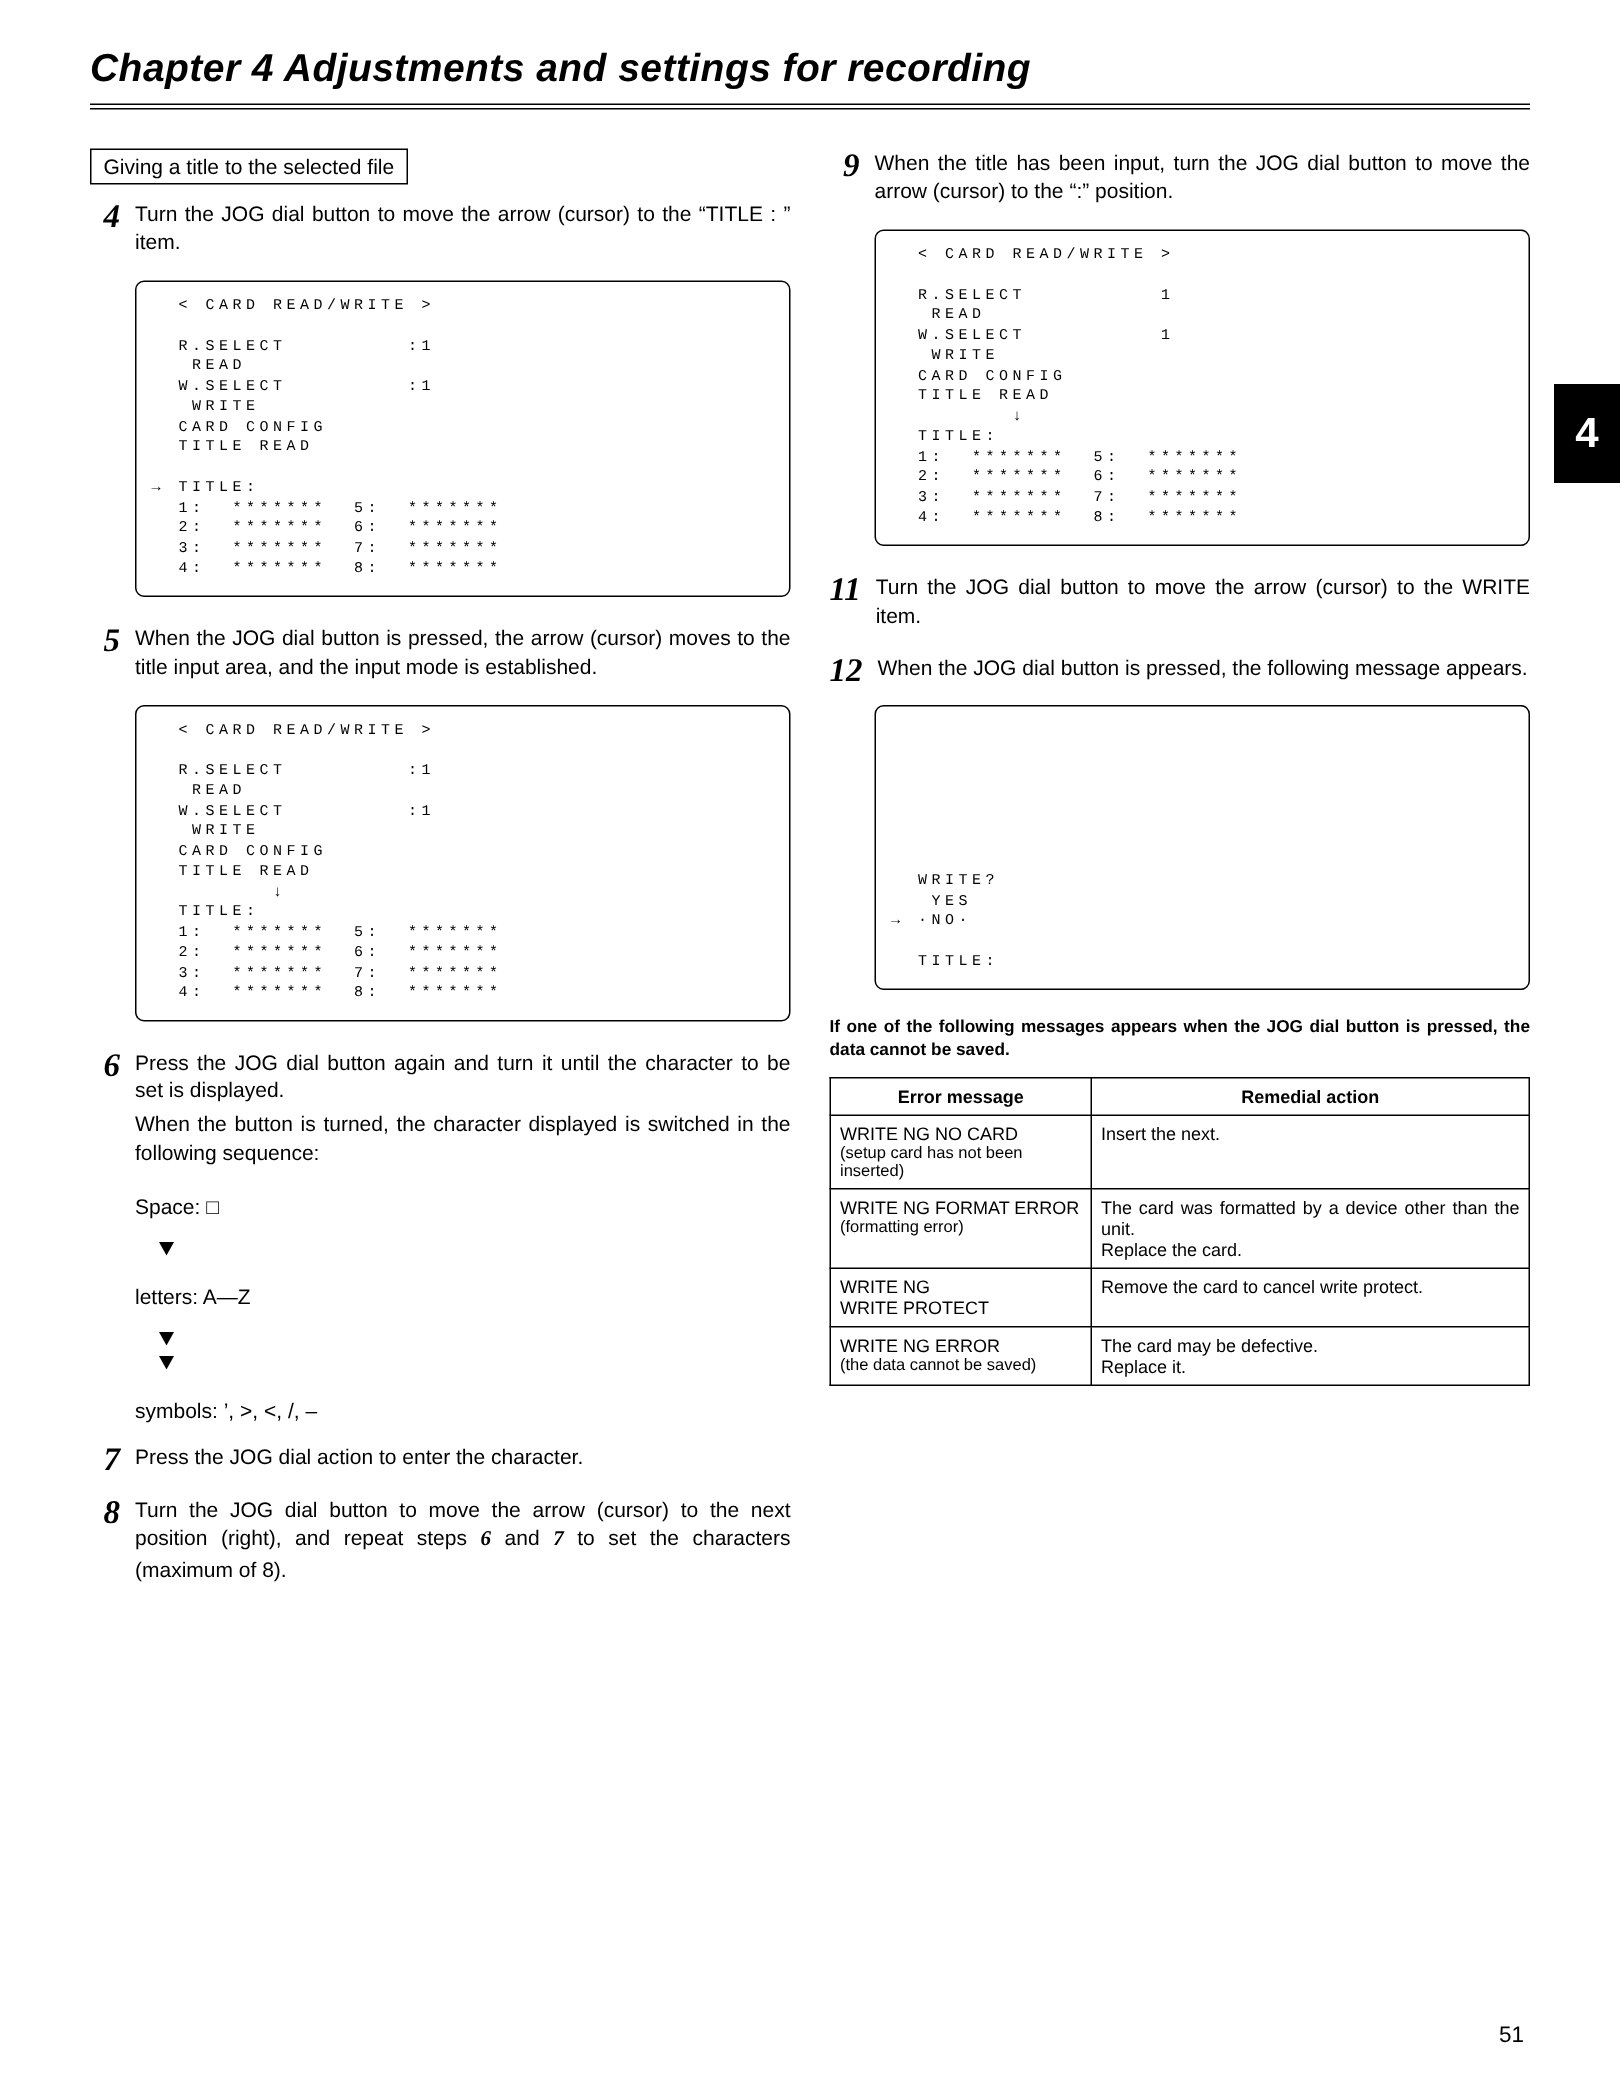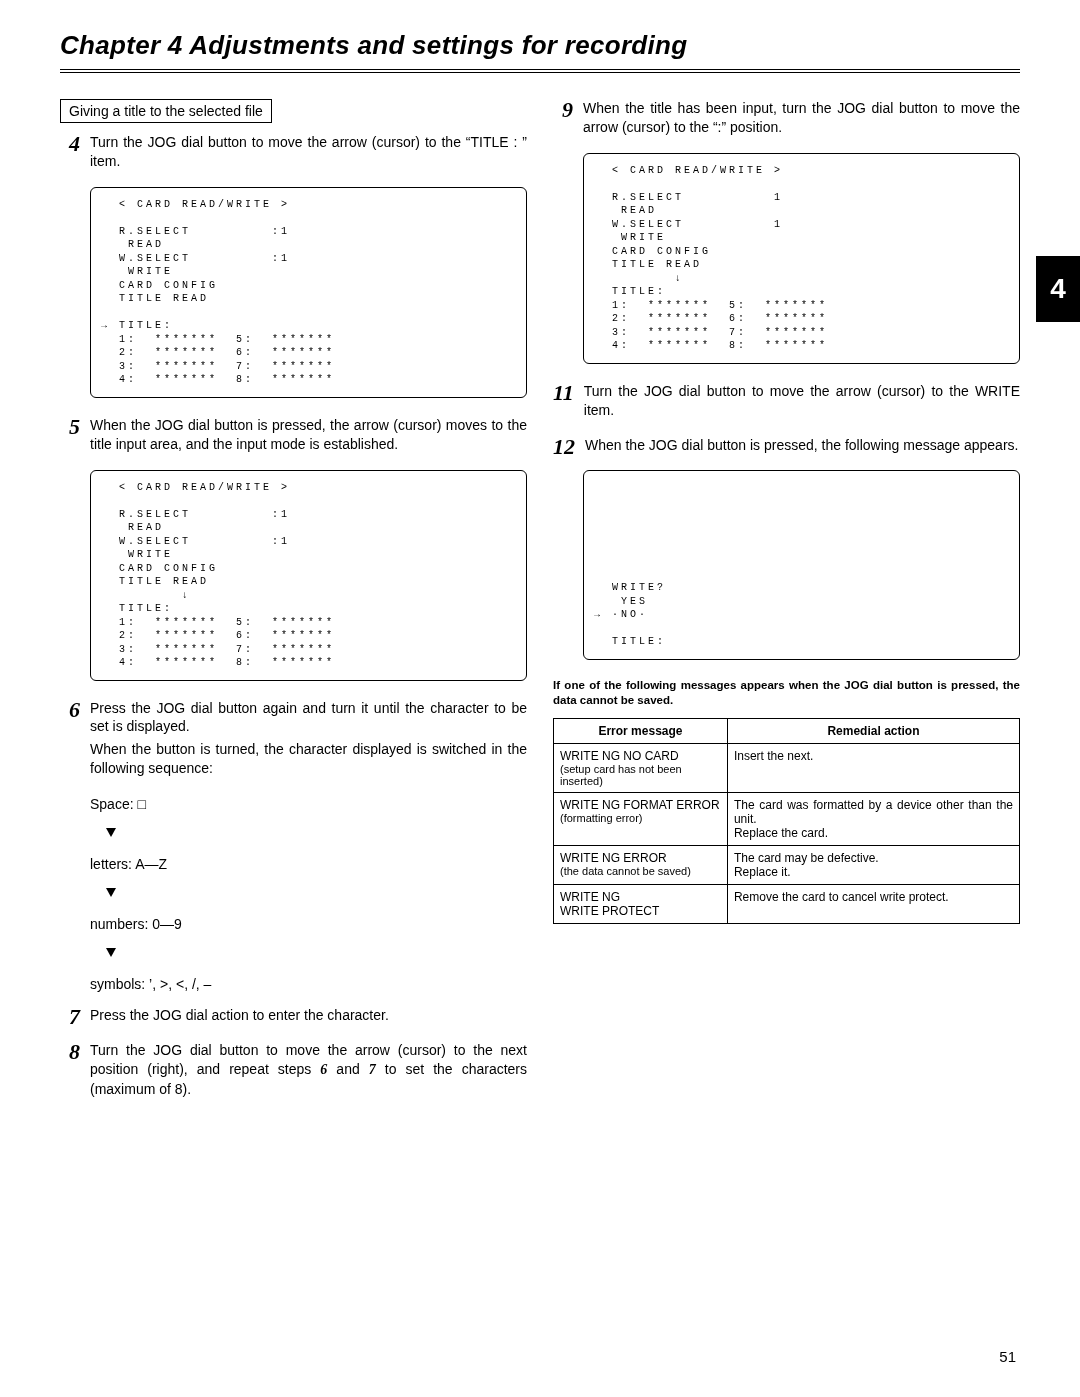--- a/index.html
+++ b/index.html
@@ -87,21 +87,20 @@
       <div class="step-body">
         <p>Press the JOG dial button again and turn it until the character to be set is displayed.</p>
         <p>When the button is turned, the character displayed is switched in the following sequence:</p>
       </div>
     </div>
     <div class="char-seq">
       <div class="line">Space: □</div>
       <div class="arrow-down"></div>
       <div class="line">letters: A—Z</div>
       <div class="arrow-down"></div>
-      <div class="line">numbers: 0—9</div>
       <div class="arrow-down"></div>
       <div class="line">symbols: ’, &gt;, &lt;, /, –</div>
     </div>
 
     <div class="step">
       <div class="step-num">7</div>
       <div class="step-body">
           <p>Press the JOG dial action to enter the character.</p>
         </div>
     </div>
@@ -172,28 +171,28 @@
         <tr>
           <td class="msg"><span>WRITE NG NO CARD</span><span class="sub">(setup card has not been inserted)</span></td>
           <td>Insert the next.</td>
         </tr>
         <tr>
           <td class="msg"><span>WRITE NG FORMAT ERROR</span><span class="sub">(formatting error)</span></td>
           <td style="white-space:pre-line;text-align:justify;">The card was formatted by a device other than the unit.
 Replace the card.</td>
         </tr>
         <tr>
+          <td class="msg" style="white-space:pre-line;"><span>WRITE NG
+WRITE PROTECT</span></td>
+          <td style="text-align:justify;">Remove the card to cancel write protect.</td>
+        </tr>
+        <tr>
           <td class="msg"><span>WRITE NG ERROR</span><span class="sub">(the data cannot be saved)</span></td>
           <td style="white-space:pre-line;">The card may be defective.
 Replace it.</td>
-        </tr>
-        <tr>
-          <td class="msg" style="white-space:pre-line;"><span>WRITE NG
-WRITE PROTECT</span></td>
-          <td style="text-align:justify;">Remove the card to cancel write protect.</td>
         </tr>
       </tbody>
     </table>
   </div>
 </div>
 
 <div class="chapter-tab">4</div>
 <div class="page-num">51</div>
 
 </body></html>

